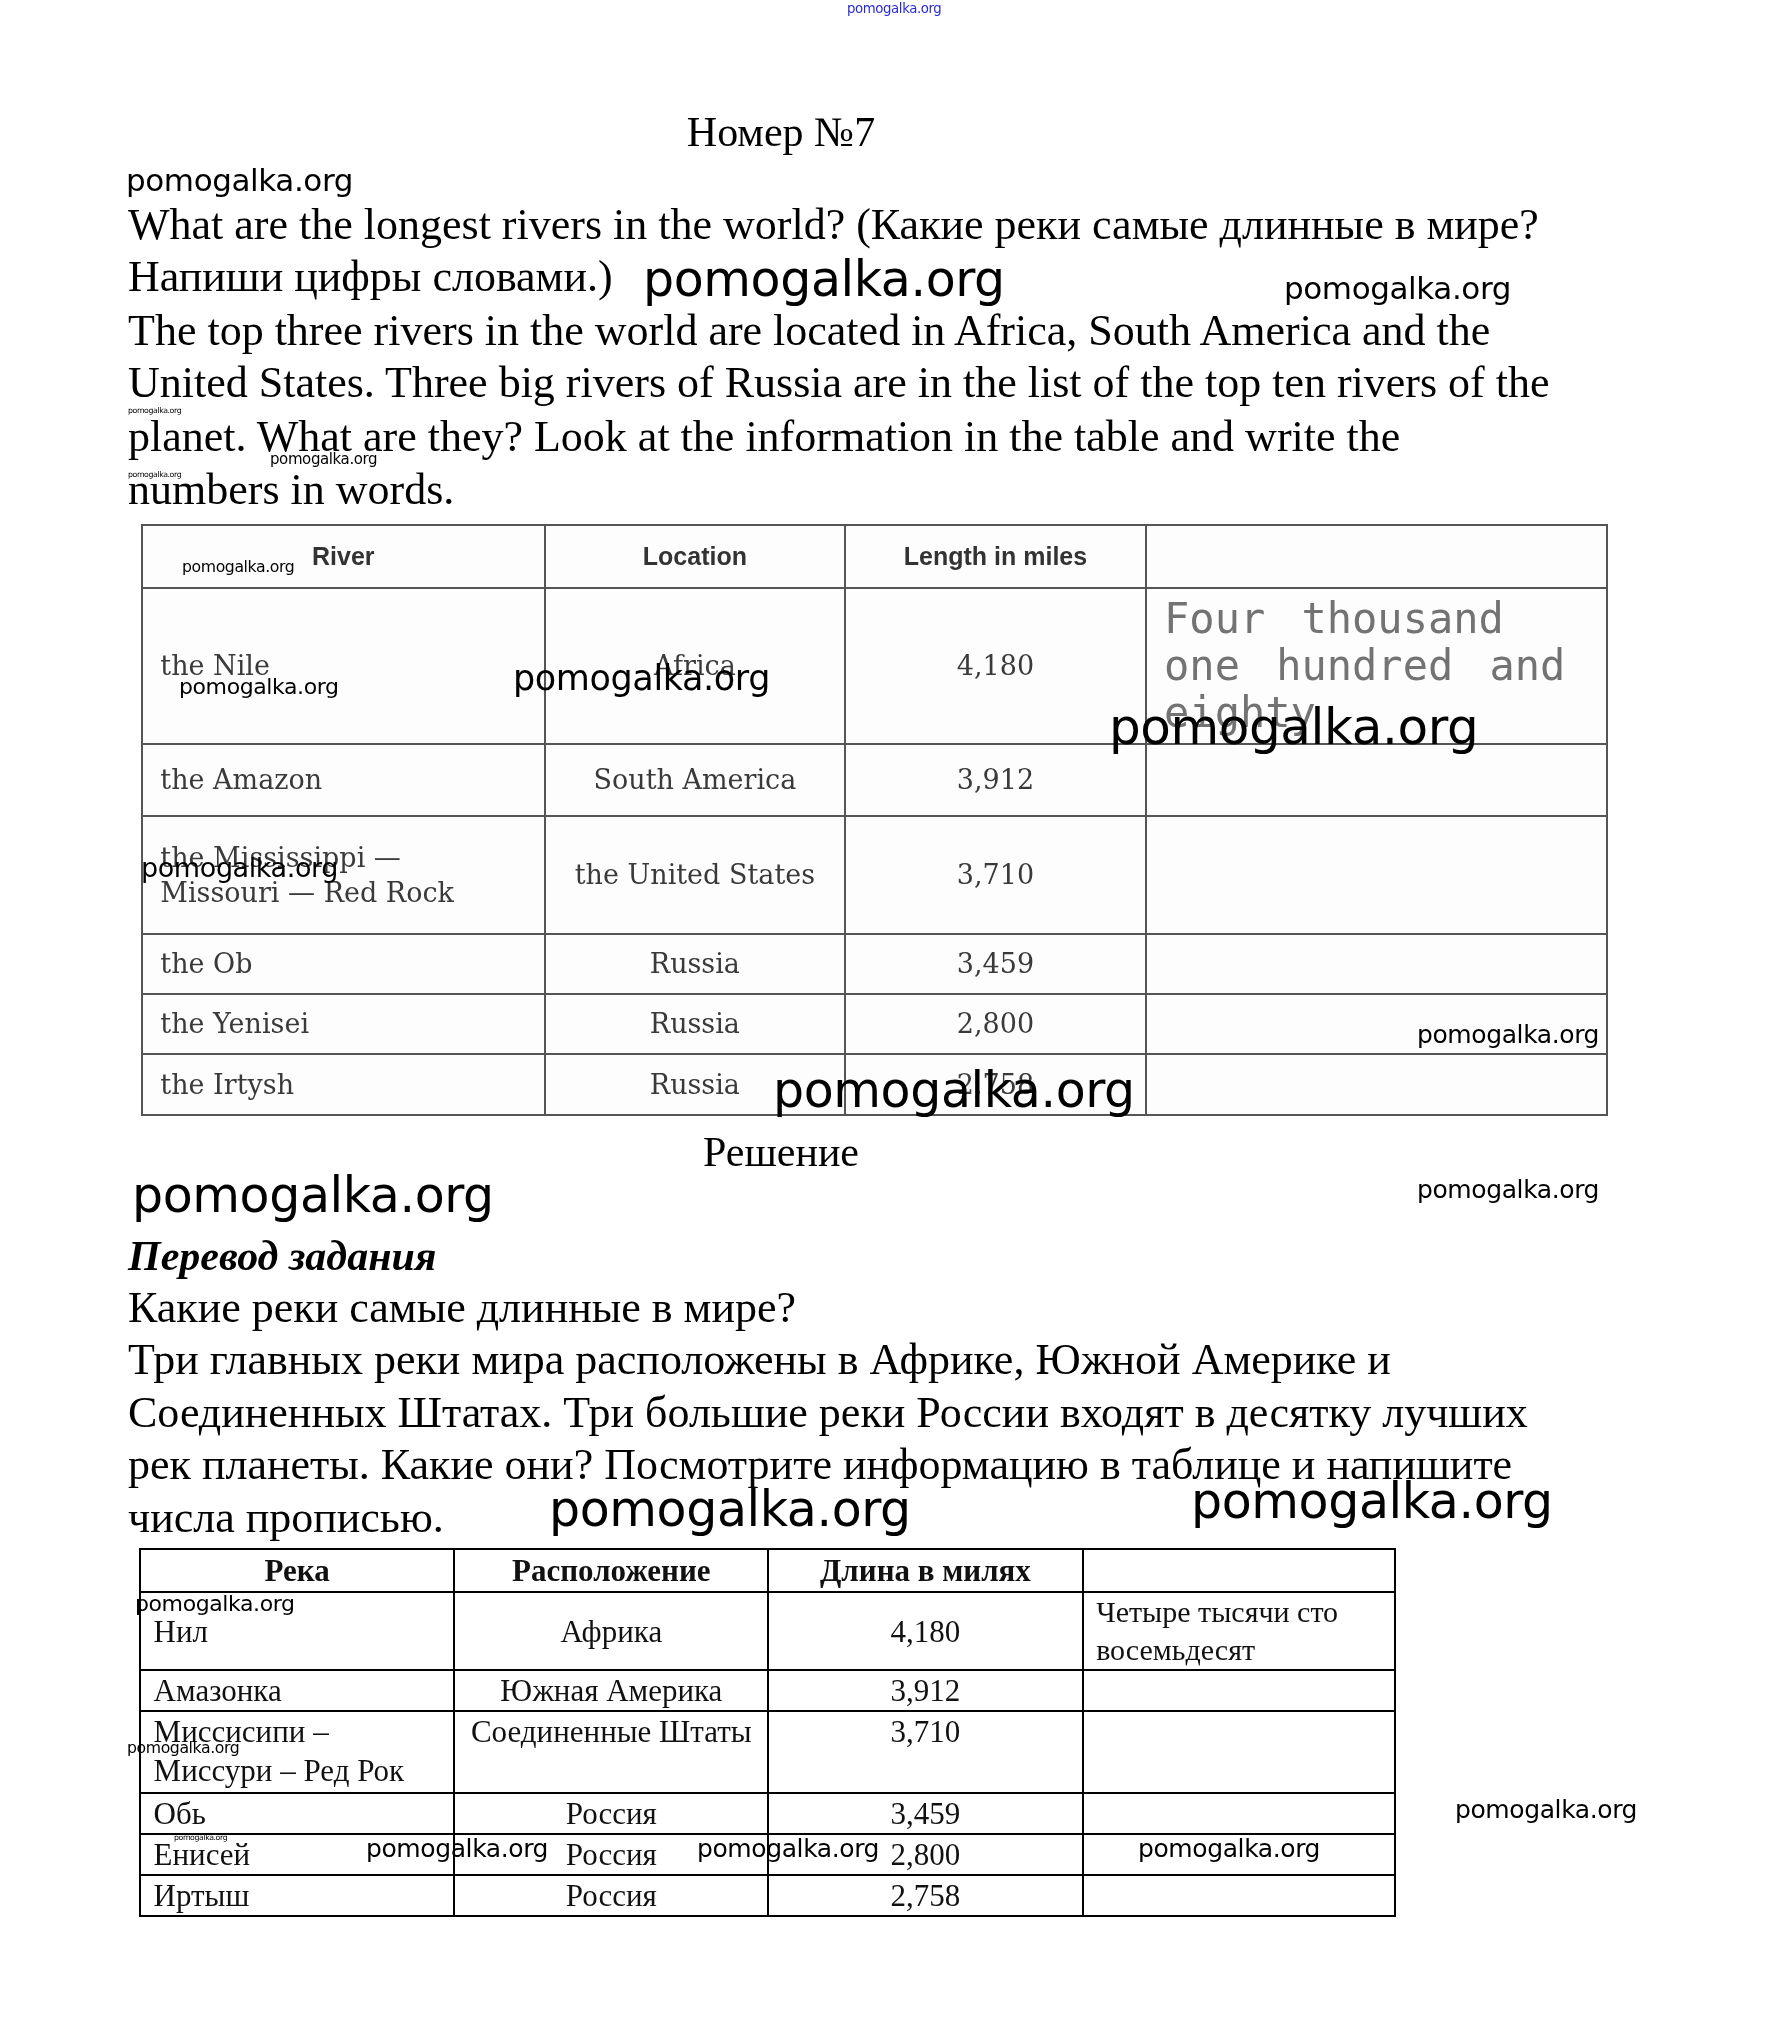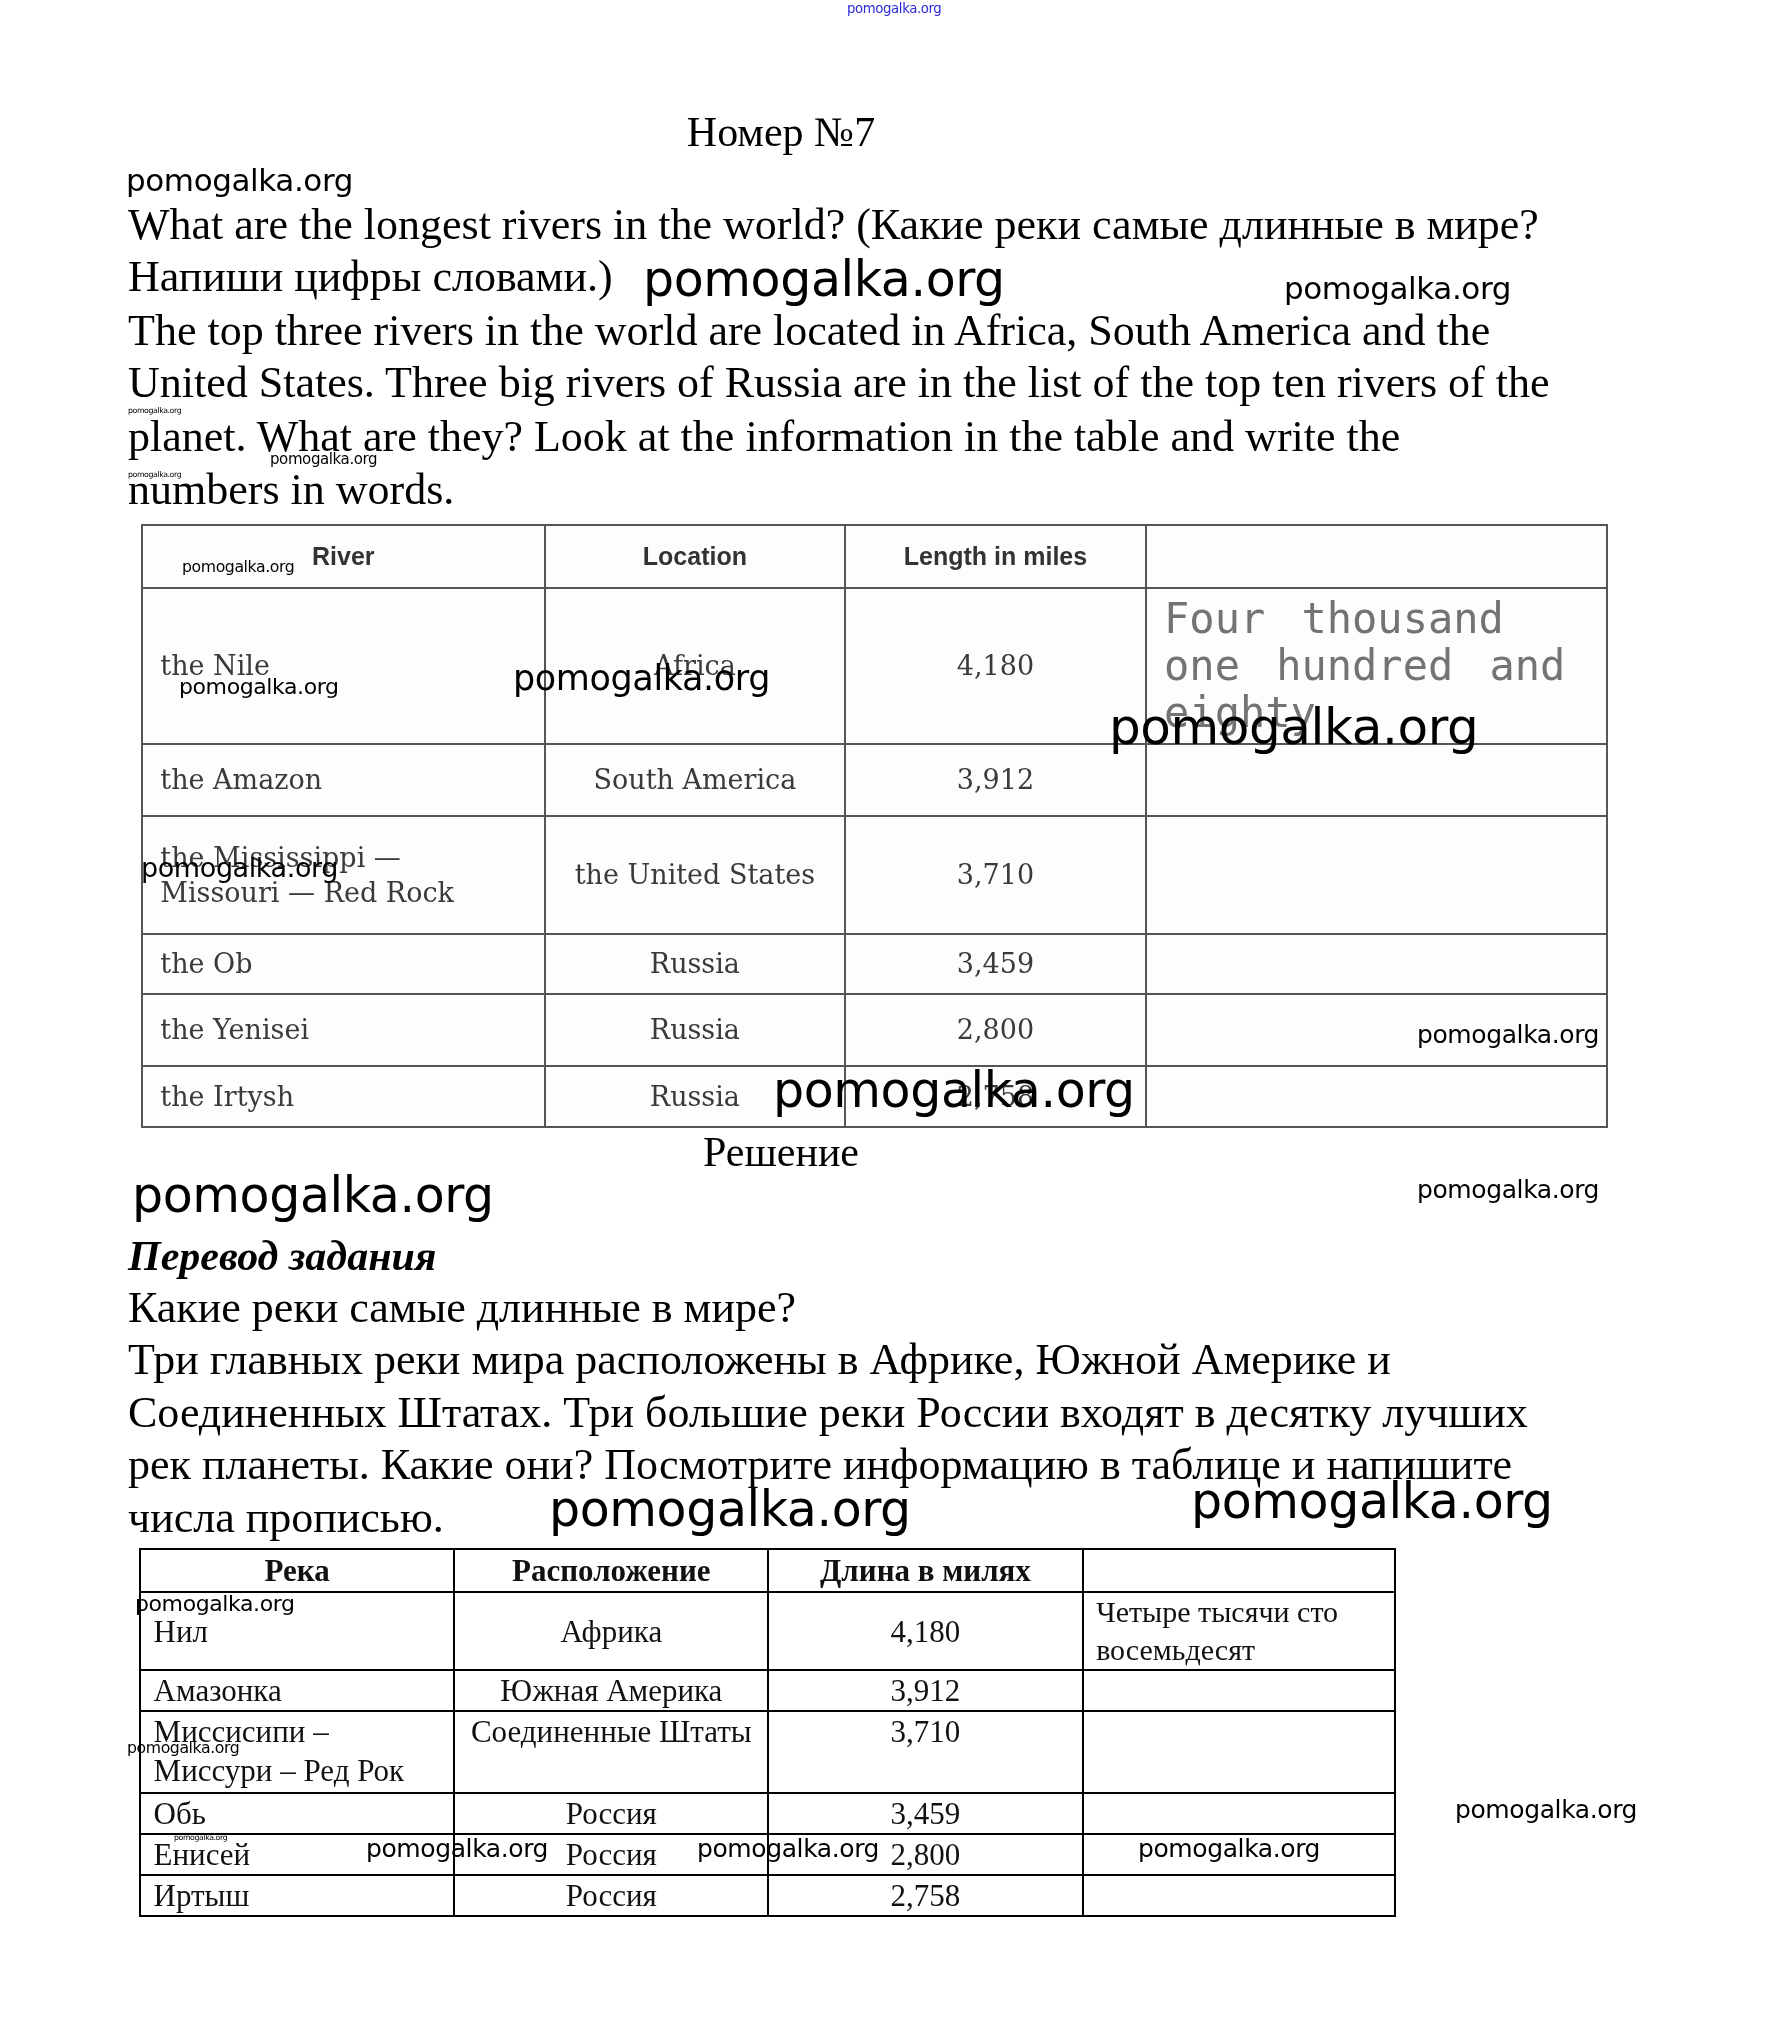--- a/index.html
+++ b/index.html
@@ -77,21 +77,21 @@
       <td class="c">the United States</td>
       <td class="c">3,710</td>
       <td></td>
     </tr>
     <tr style="height:60px;">
       <td>the Ob</td>
       <td class="c">Russia</td>
       <td class="c">3,459</td>
       <td></td>
     </tr>
-    <tr style="height:72px;">
+    <tr style="height:60px;">
       <td>the Yenisei</td>
       <td class="c">Russia</td>
       <td class="c">2,800</td>
       <td></td>
     </tr>
     <tr style="height:61px;">
       <td>the Irtysh</td>
       <td class="c">Russia</td>
       <td class="c">2,758</td>
       <td></td>

